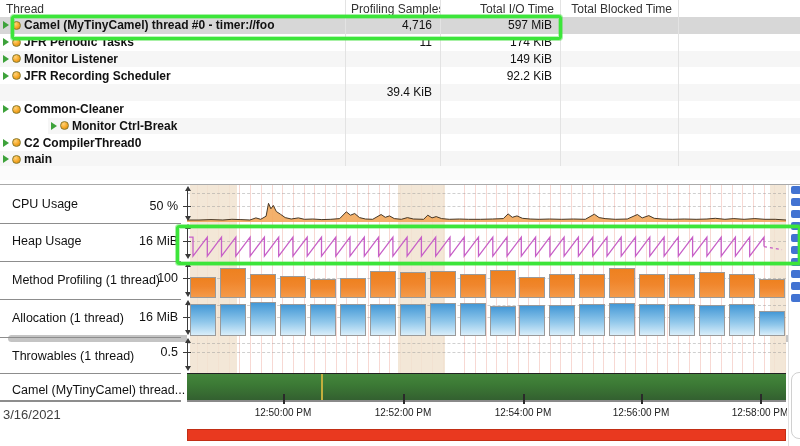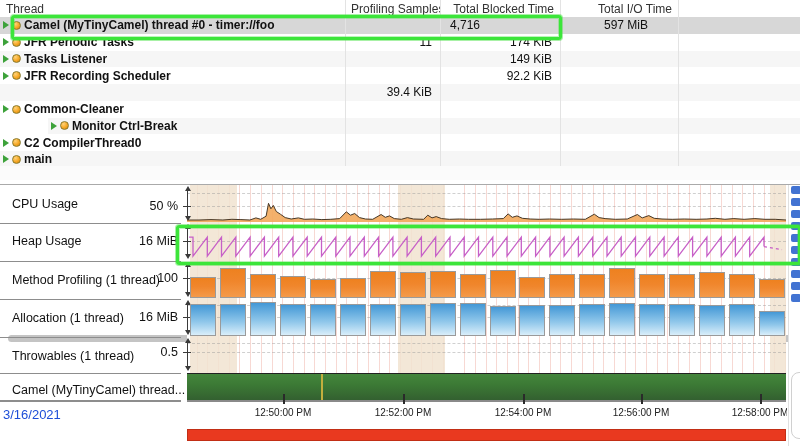--- a/index.html
+++ b/index.html
@@ -14,21 +14,21 @@
   .t-header{position:absolute;left:0;top:0;width:800px;height:17px;display:grid;
     grid-template-columns:345px 95px 120px 118px 122px;align-items:center;
     border-bottom:1px solid #c9c9c9;background:#fff;font-size:12px;color:#333;}
   .t-header .hc{padding:0 6px;white-space:nowrap;overflow:hidden;}
   .t-header .hc.right{text-align:right;}
   .sort-chevron{font-size:9px;color:#444;margin-left:2px;}
   .trow{position:absolute;left:0;width:800px;height:16.75px;display:grid;
     grid-template-columns:345px 95px 120px 118px 122px;align-items:center;
     font-size:12px;color:#111;}
   .trow.stripe{background:#f6f6f6;}
-  .trow.selected{background:#d7d7d7;gap:48px;}
+  .trow.selected{background:#d7d7d7;}
   .trow .name{display:flex;align-items:center;gap:3px;padding-left:3px;font-weight:700;white-space:nowrap;overflow:hidden;}
   .trow .num{text-align:right;padding-right:8px;font-weight:400;}
   .col-sep{position:absolute;top:0;width:1px;height:166px;background:#e3e3e3;}
   .expand-arrow{width:0;height:0;border-top:4px solid transparent;border-bottom:4px solid transparent;border-left:6px solid #3da23a;flex:0 0 auto;}
   .thread-orb{width:9px;height:9px;border-radius:50%;flex:0 0 auto;
     background:radial-gradient(circle at 35% 30%,#ffd37a 0%,#f5a623 55%,#c97f16 100%);
     border:1px solid #8a7b2c;box-sizing:border-box;}
   
   .t-scroll-strip{position:absolute;left:0;top:166px;width:800px;height:14px;background:#fbfbfb;}
   .t-scroll-thumb{position:absolute;left:8px;top:169px;width:784px;height:7px;border-radius:3.5px;background:#c4c4c4;}
@@ -52,41 +52,41 @@
   .bar.blue{background:linear-gradient(180deg,var(--alloc-bar-top) 0%,#8ec6ea 55%,var(--alloc-bar-bottom) 100%);}
   .thread-activity-bar{position:absolute;left:187px;top:373px;width:599px;height:27px;
     background:linear-gradient(180deg,#44853c 0%,var(--thread-bar) 40%,#336030 100%);
     border-top:1px solid #222;box-sizing:border-box;}
   .thread-marker{position:absolute;top:0;width:2px;height:27px;background:var(--thread-marker);}
   .chart-bottom-line{position:absolute;left:187px;top:400px;width:599px;height:2px;background:#8a8a8a;}
   .time-tick{position:absolute;top:394px;width:2px;height:10px;background:#2a2a2a;}
   
   .time-axis-clip{position:absolute;left:0;top:405px;width:787px;height:20px;overflow:hidden;}
   .time-label{position:absolute;top:2px;transform:translateX(-50%);font-size:10px;color:#222;white-space:nowrap;}
-  .date-label{position:absolute;left:3px;top:407px;font-size:13px;color:#1d4ed8;}
+  .date-label{position:absolute;left:3px;top:407px;font-size:13px;color:#404040;}
   
   .red-scrollbar{position:absolute;left:187px;top:429px;width:599px;height:12px;background:var(--scrollbar-red);border:1px solid #c22e15;box-sizing:border-box;}
   
   .right-strip{position:absolute;left:788px;top:185px;width:12px;height:261px;background:#fff;border-left:1px solid #e0e0e0;}
   .chip{position:absolute;left:791px;width:10px;height:8px;border-radius:2px;background:var(--chip-blue);}
   .right-rounded-panel{position:absolute;left:791px;top:372px;width:14px;height:67px;background:#fff;border:1px solid #d0d0d0;border-radius:8px 0 0 8px;box-sizing:border-box;}
   
   .annotation{position:absolute;border:3px solid var(--annotation-green);border-radius:3px;
     box-shadow:0 0 0 1px rgba(62,225,58,0.45), inset 0 0 0 1px rgba(62,225,58,0.35);pointer-events:none;}
   svg{display:block;}
 </style>
 </head>
 <body>
 
 <div class="thread-table">
   <div class="t-header">
       <div class="hc">Thread</div>
       <div class="hc right">Profiling Samples</div>
+      <div class="hc right">Total I/O Time</div>
       <div class="hc right">Total Blocked Time</div>
-      <div class="hc right">Total I/O Time</div>
     </div>
   <div>
       <div class="trow selected" style="top: 17px;">
         <div class="name">
           <div class="expand-arrow"></div>
           <div class="thread-orb"></div>
           <span>Camel (MyTinyCamel) thread #0 - timer://foo</span>
         </div>
         <div class="num">4,716</div>
         <div class="num">597 MiB</div>
@@ -101,21 +101,21 @@
         </div>
         <div class="num">11</div>
         <div class="num">174 KiB</div>
         <div class="num"></div>
         <div class="num"></div>
       </div>
       <div class="trow stripe" style="top: 50.5px;">
         <div class="name">
           <div class="expand-arrow"></div>
           <div class="thread-orb"></div>
-          <span>Tasks Listener</span>
+          <span>Monitor Listener</span>
         </div>
         <div class="num"></div>
         <div class="num">149 KiB</div>
         <div class="num"></div>
         <div class="num"></div>
       </div>
       <div class="trow" style="top: 67.25px;">
         <div class="name">
           <div class="expand-arrow"></div>
           <div class="thread-orb"></div>

